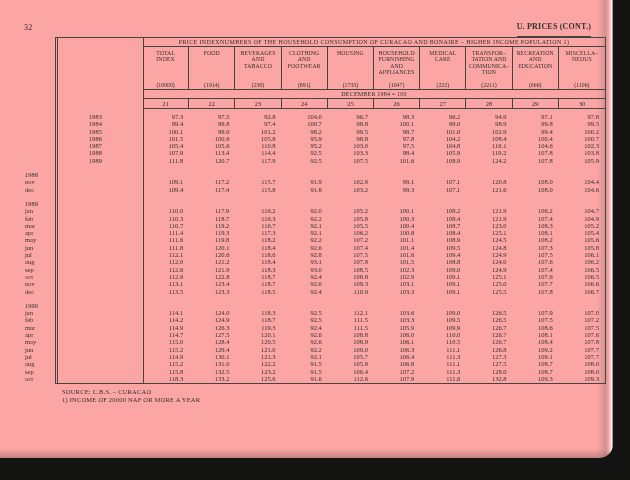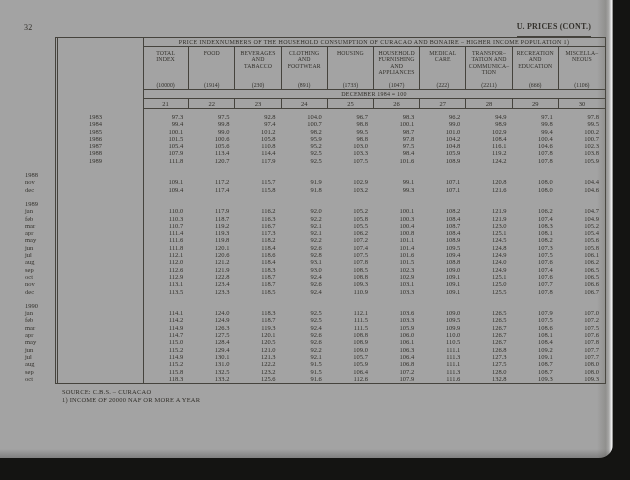--- a/index.html
+++ b/index.html
@@ -1,20 +1,20 @@
 <!DOCTYPE html>
 <html><head>
 <meta charset="utf-8">
 <title>Scanned statistics page</title>
 <style>
   *{margin:0;padding:0;box-sizing:border-box}
   html,body{width:630px;height:480px;overflow:hidden}
   body{position:relative;background:#141412;font-family:"Liberation Serif","DejaVu Serif",serif;color:#34322d}
 
-  .page{position:absolute;left:0;top:0;width:613px;height:458px;background:#a3a3a3;border-bottom-right-radius:14px}
+  .page{position:absolute;left:0;top:0;width:613px;height:458px;background:#fca5a5;border-bottom-right-radius:14px}
   .page::before{content:"";position:absolute;left:0;bottom:0;width:100%;height:9px;border-bottom-right-radius:14px;background:linear-gradient(to bottom,rgba(0,0,0,0),rgba(0,0,0,0.22))}
   .page::after{content:"";position:absolute;top:0;right:0;width:16px;height:100%;border-bottom-right-radius:14px;
     background:linear-gradient(to right,rgba(0,0,0,0) 0%,rgba(88,86,78,0.25) 55%,rgba(210,208,200,0.12) 75%,rgba(255,255,255,0.85) 92%,rgba(40,40,36,0.55) 100%)}
 
   .pageno{position:absolute;left:24px;top:23px;font-size:8px;letter-spacing:.2px}
   .runhead{position:absolute;right:22px;top:22px;font-size:8px;font-weight:bold;letter-spacing:.2px;border-bottom:1px solid #44423c;padding-bottom:5px}
 
   .tablewrap{position:absolute;left:25px;top:37px;width:582px}
   .frame{position:absolute;left:30px;top:0;width:551px;height:347px;border:1px solid #45433d;border-left:3px double #45433d;pointer-events:none}
   .frame .divider{position:absolute;left:85px;top:0;width:1px;height:100%;background:#45433d}

